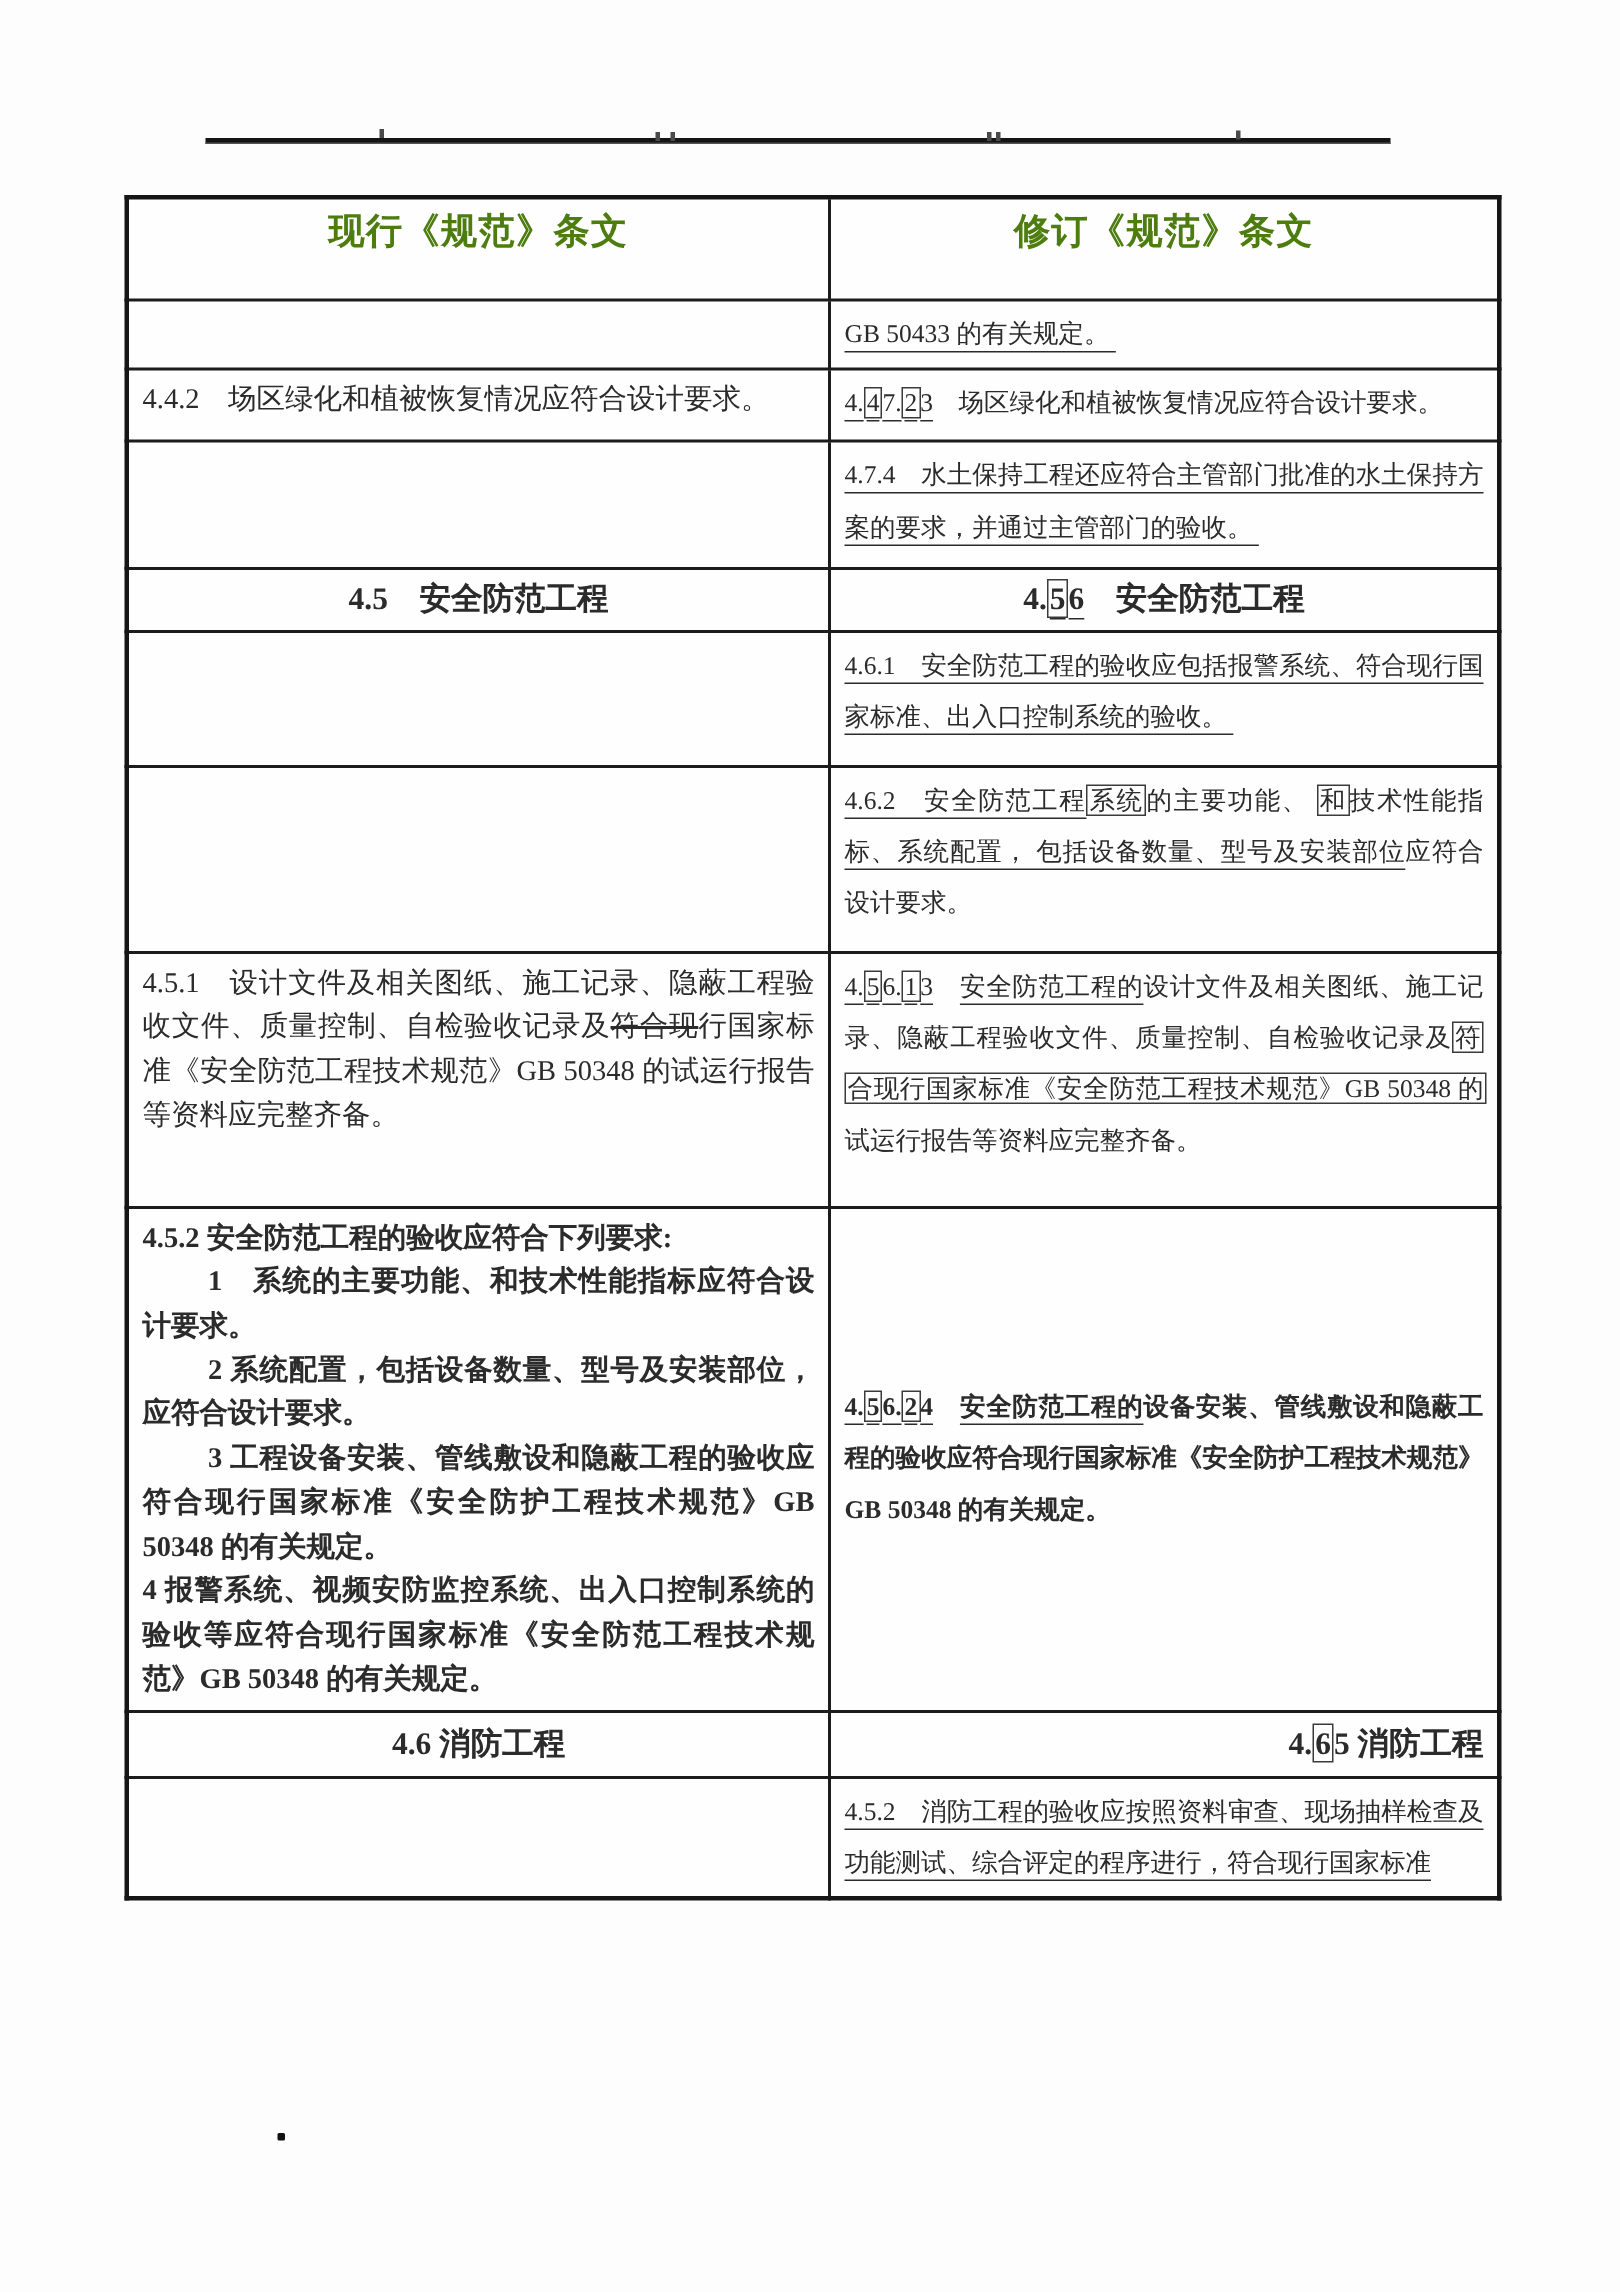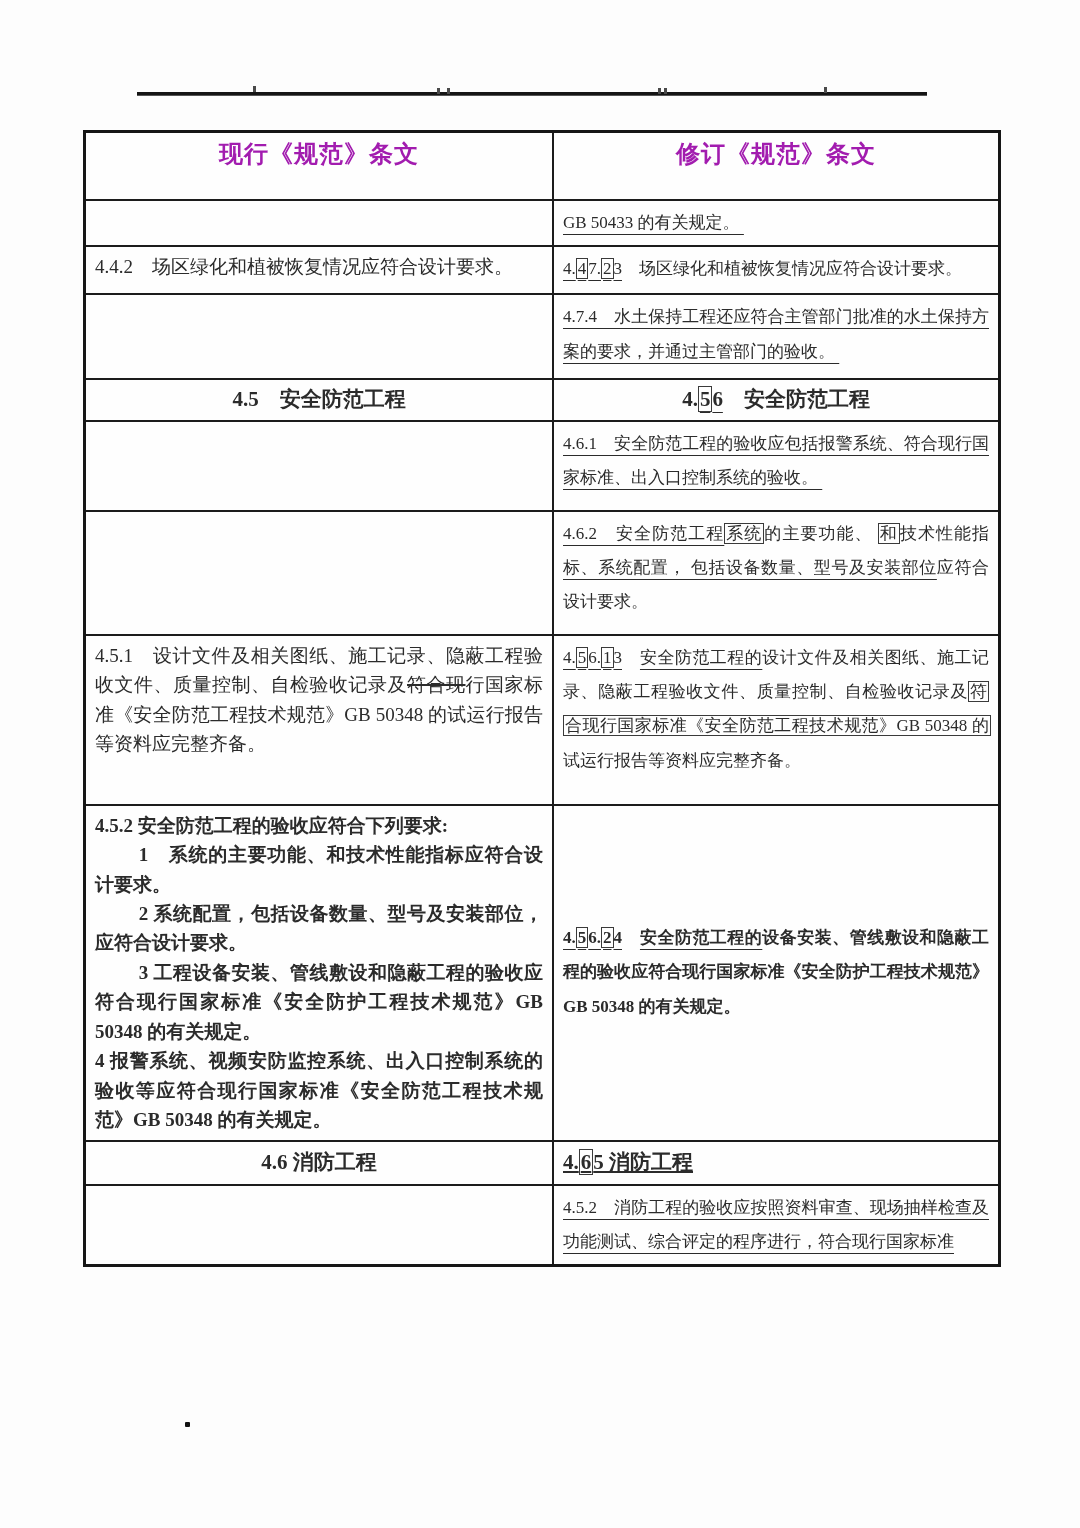--- a/index.html
+++ b/index.html
@@ -31,21 +31,21 @@
   }
   table.cmp th,table.cmp td{
     border:2px solid #1c1c1c;
     vertical-align:top;
     padding:5px 9px;
     overflow:hidden;
   }
   table.cmp{border:3px solid #161616;}
   th.hdr{
     font-family:"Liberation Sans","DejaVu Sans",sans-serif;
-    font-size:24px;font-weight:bold;color:#a21caf;
+    font-size:24px;font-weight:bold;color:#4d7c0f;
     text-align:center;vertical-align:middle;
     height:56px;letter-spacing:1px;
   }
   td.cur{
     font-size:19px;line-height:1.55;text-align:justify;
   }
   td.rev{
     font-size:17px;line-height:2.02;text-align:justify;
   }
   td.bold{font-weight:bold;font-size:21px;text-align:center;line-height:1.4;}
@@ -146,21 +146,21 @@
             <div class="para"><span class="seg">4 报警系统、视频安防监控系统、出入口控制系统的验收等应符合现行国家标准《安全防范工程技术规范》GB 50348 的有关规定。</span></div>
           </td>
           <td class="rev" style="vertical-align: middle;">
             <div class="para"><span class="seg u">4.</span><span class="seg u box">5</span><span class="seg u">6.</span><span class="seg u box">2</span><span class="seg u">4</span><span class="seg">　</span><span class="seg u">安全防范工程的</span><span class="seg">设备安装、管线敷设和隐蔽工程的验收应符合现行国家标准《安全防护工程技术规范》GB 50348 的有关规定。</span></div>
           </td>
         </tr>
         <tr style="height: 44px;">
           <td class="cur bold" style="text-align: center; vertical-align: middle;">
             <div class="para"><span class="seg">4.6 消防工程</span></div>
           </td>
-          <td class="rev bold" style="text-align: left; vertical-align: middle; text-decoration: underline;">
+          <td class="rev bold" style="text-align: right; vertical-align: middle;">
             <div class="para"><span class="seg">4.</span><span class="seg box">6</span><span class="seg">5 消防工程</span></div>
           </td>
         </tr>
         <tr style="height: 74px;">
           <td class="cur"></td>
           <td class="rev">
             <div class="para"><span class="seg u">4.5.2　消防工程的验收应按照资料审查、现场抽样检查及功能测试、综合评定的程序进行，符合现行国家标准</span></div>
           </td>
         </tr>
       </tbody>

